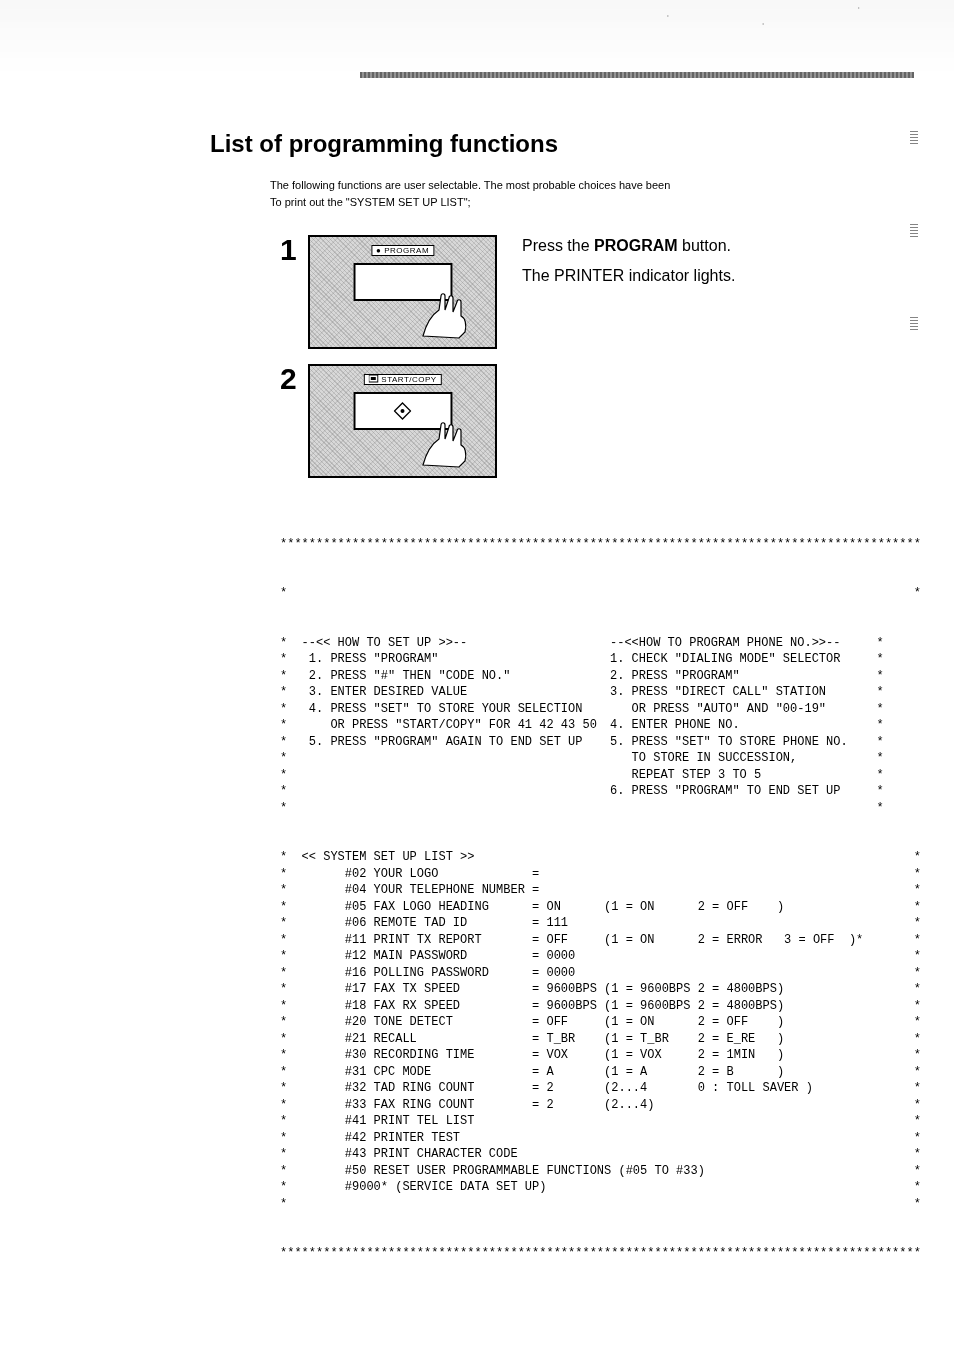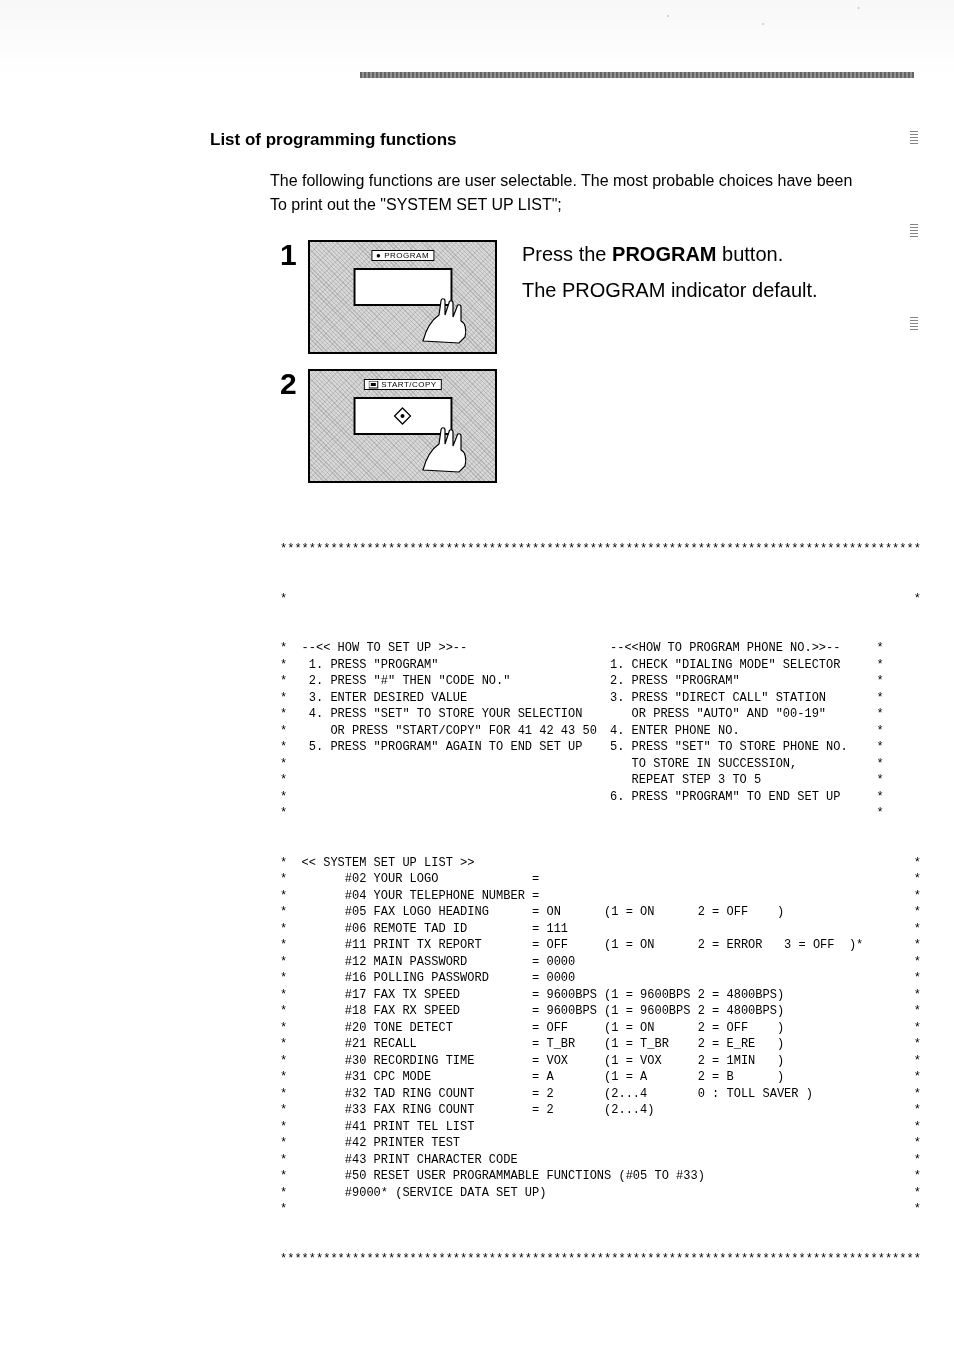--- a/index.html
+++ b/index.html
@@ -32,27 +32,27 @@
     top: 72px; left: 360px; right: 40px; height: 6px;
     background: repeating-linear-gradient(90deg,#222 0,#222 2px,#666 2px,#666 4px);
     opacity: 0.7;
   }
   h1.title {
     font-size: 30px;
     font-weight: bold;
     margin: 0 0 35px 0;
   }
   h2.subtitle {
-    font-size: 17px;
+    font-size: 24px;
     font-weight: bold;
     margin: 0 0 20px 0;
   }
   .intro {
     margin: 0 0 25px 60px;
-    font-size: 16px;
+    font-size: 11px;
     line-height: 1.35;
   }
   .intro div { margin-bottom: 2px; }
   .steps {
     margin-left: 70px;
     margin-bottom: 25px;
   }
   .step {
     display: flex;
     align-items: flex-start;
@@ -99,21 +99,21 @@
     background: #fff;
     border: 2px solid #000;
     display:flex; align-items:center; justify-content:center;
   }
   .hand {
     position: absolute;
     bottom: 6px; right: 20px;
     width: 60px; height: 55px;
   }
   .step-text {
-    font-size: 20px;
+    font-size: 16px;
     line-height: 1.4;
   }
   .step-text .action { margin-bottom: 8px; }
   .step-text b { font-weight: bold; }
   .printout {
     font-family: "Courier New", Courier, monospace;
     font-size: 12px;
     line-height: 16.5px;
     white-space: pre;
     margin-left: 70px;
@@ -175,21 +175,21 @@
         </div>
         <div class="btn-box"></div>
         <svg class="hand" viewBox="0 0 60 55">
           <path d="M8 50 C12 35 18 28 24 24 L26 10 C26 7 30 7 30 10 L30 24 L34 12 C34 9 38 9 38 12 L38 26 L42 16 C42 13 46 13 46 16 L46 30 C50 32 52 38 50 46 L44 52 Z" fill="#fff" stroke="#000" stroke-width="1.2"></path>
         </svg>
       </div>
       <div class="step-text">
         <div class="action">
           <span>Press the </span><b>PROGRAM</b><span> button.</span>
         </div>
-        <div>The PROGRAM indicator default.</div>
+        <div>The PRINTER indicator lights.</div>
       </div>
     </div>
 
     <div class="step">
       <div class="step-num">2</div>
       <div class="step-img">
         <div class="noise"></div>
         <div class="label">
           <svg width="10" height="8">
               <rect x="0" y="0" width="9" height="7" fill="none" stroke="#000"></rect>

